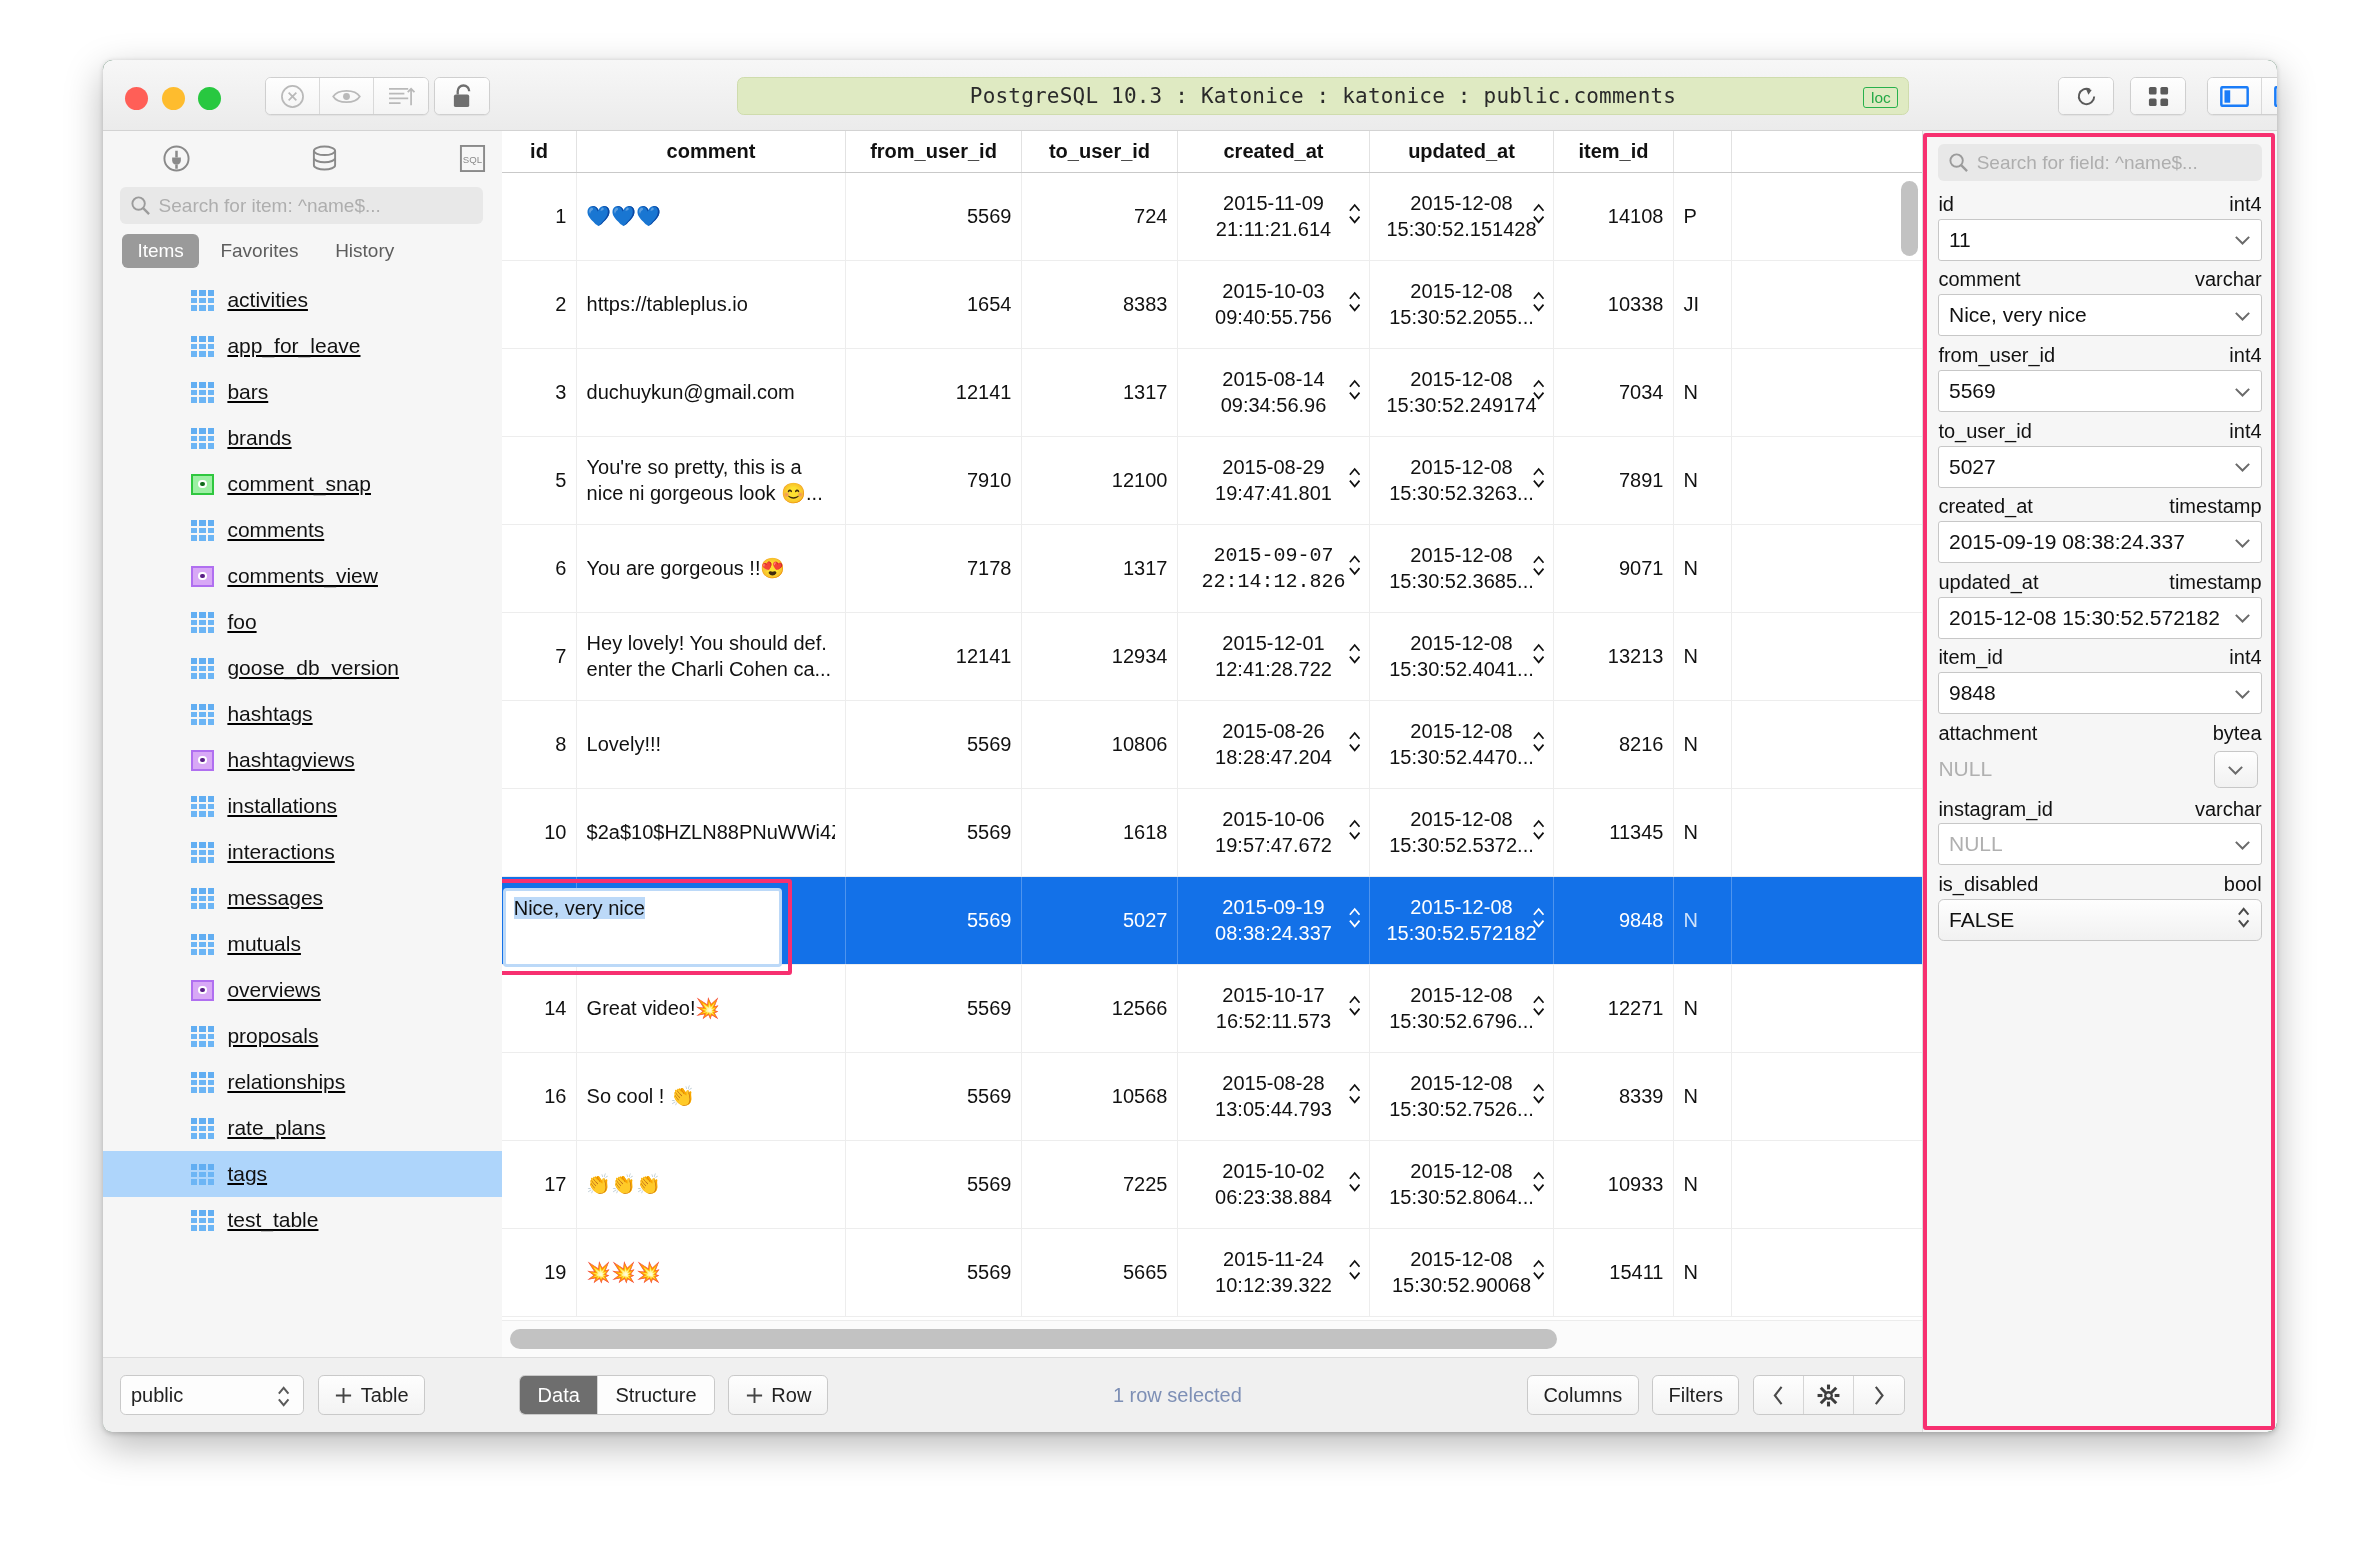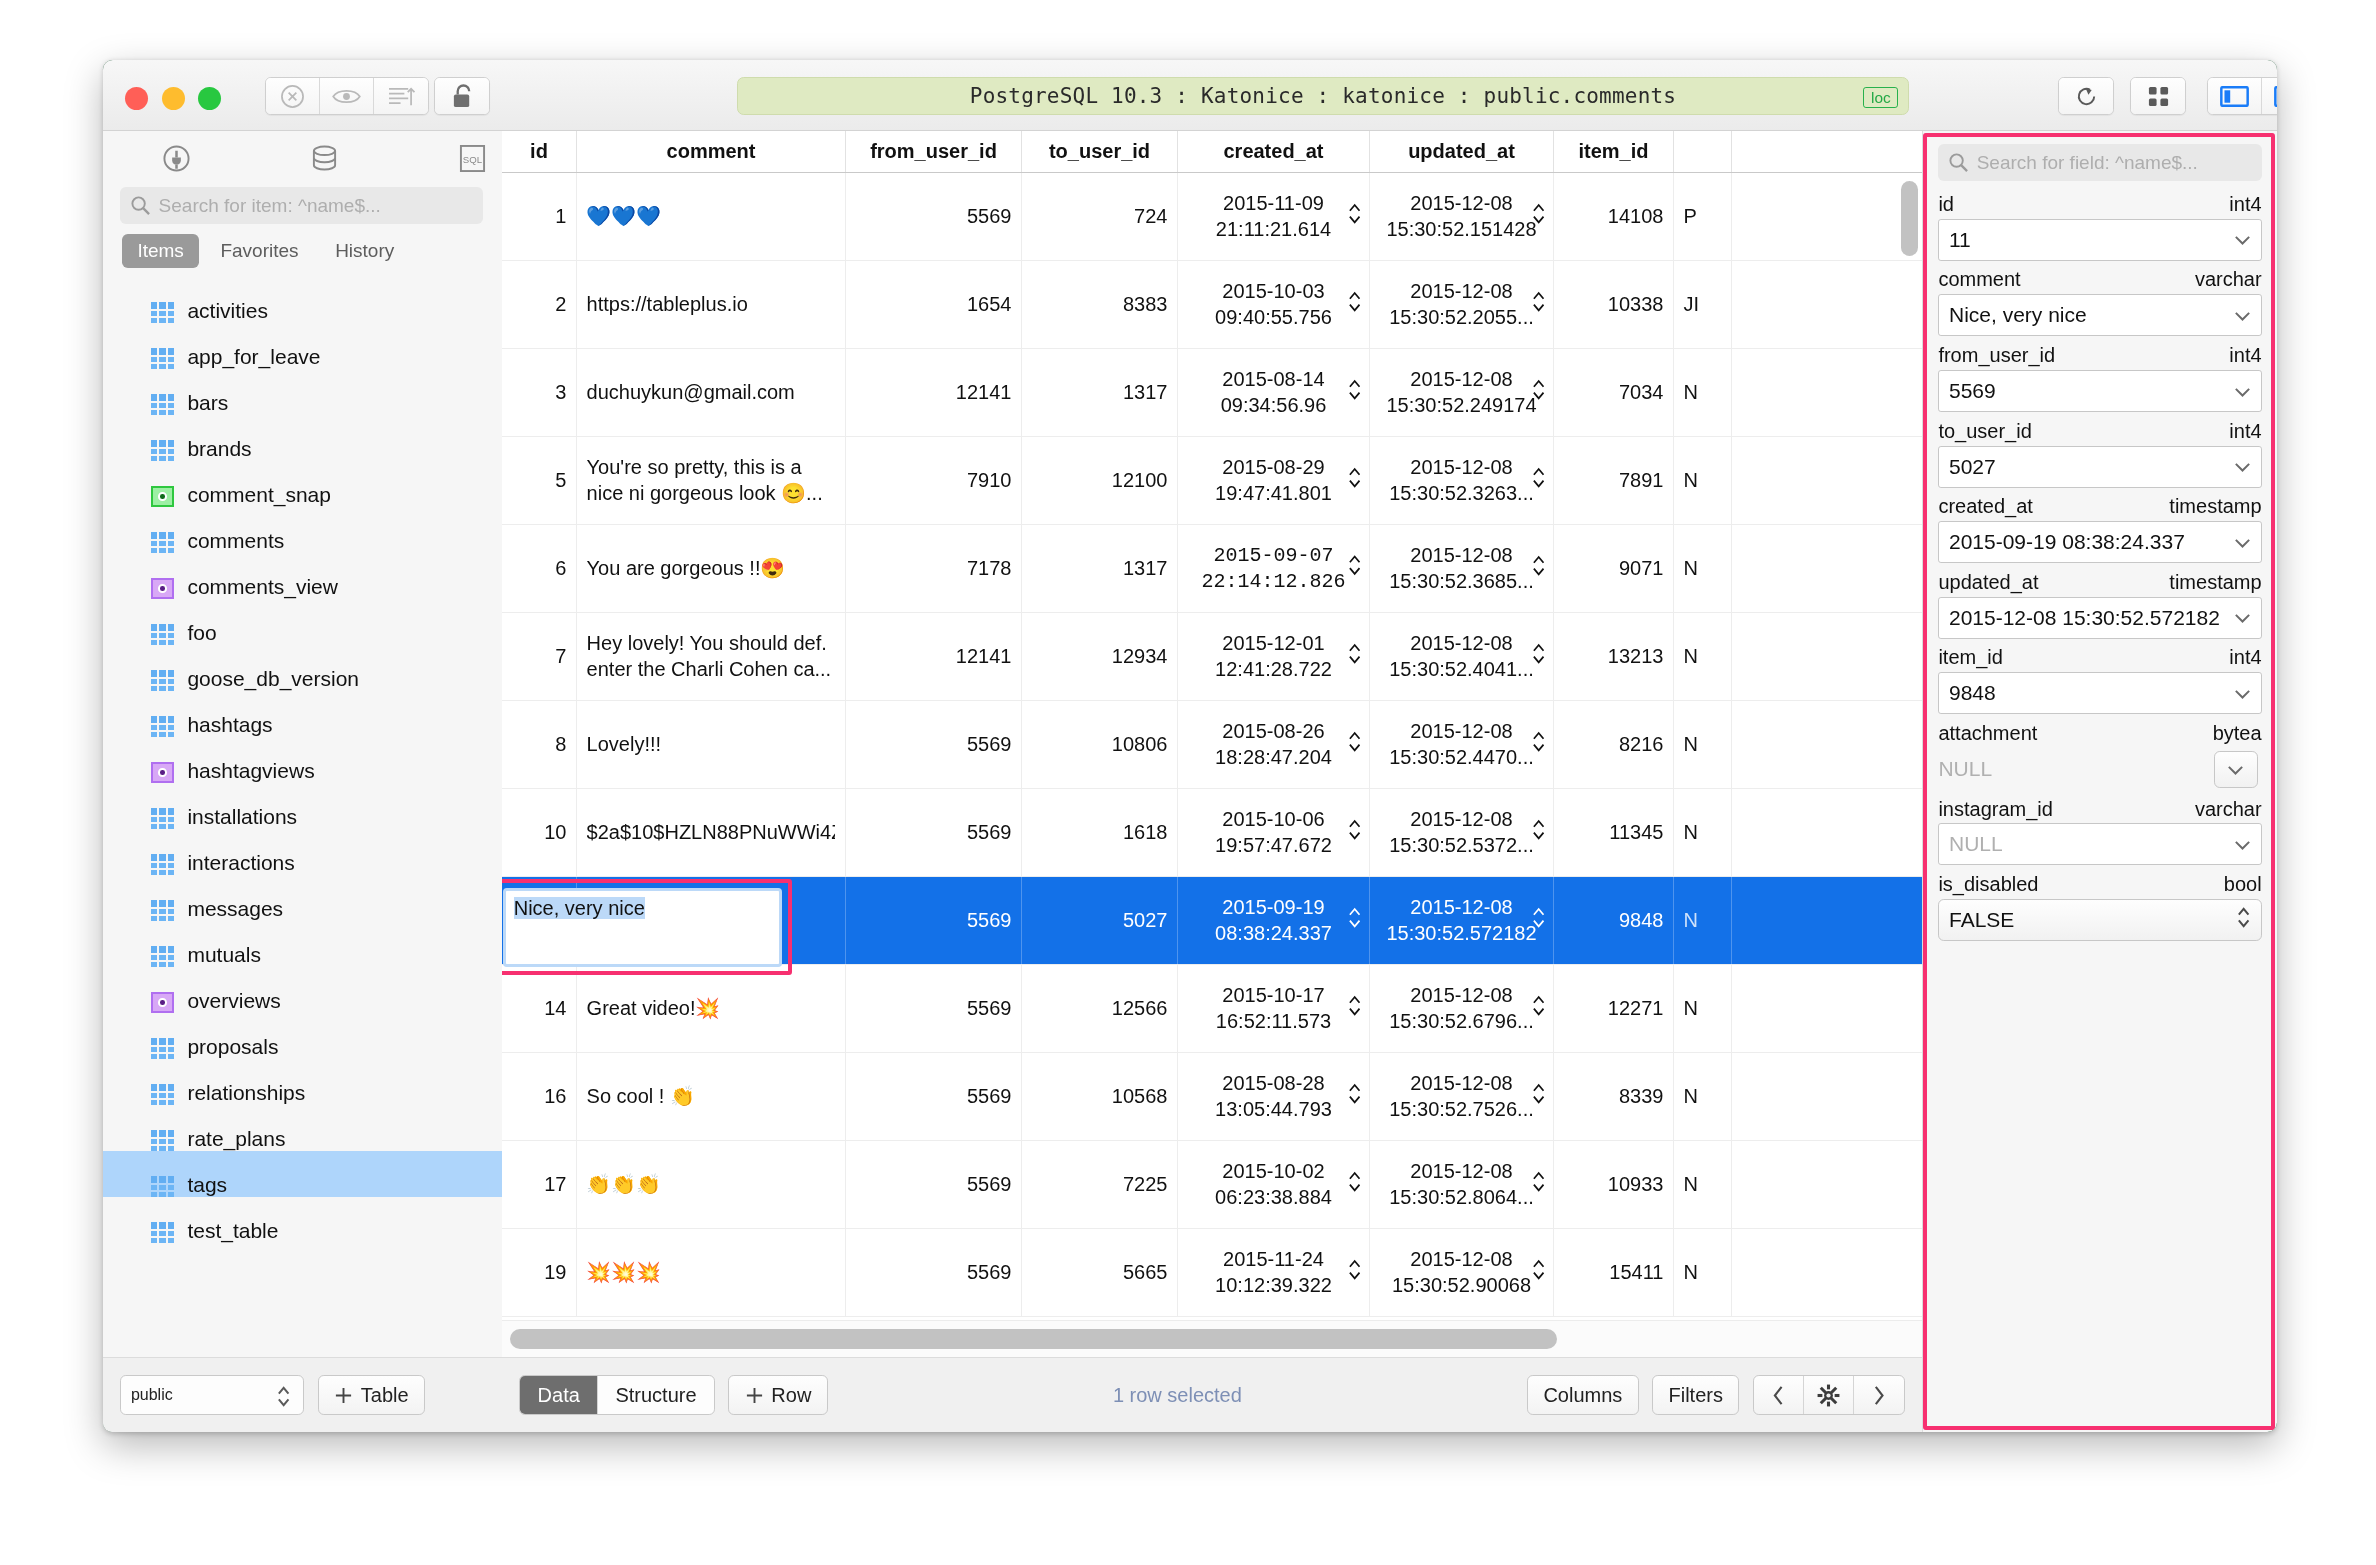--- a/index.html
+++ b/index.html
@@ -67,38 +67,38 @@
     position:absolute;left:17.3px;top:56px;width:363px;height:37px;
     background:#e8e8e8;border-radius:5.8px;display:flex;align-items:center;padding:0 9.6px;
   }
   #sb-search .ph{font-size:19px;color:#aeaeae;margin-left:7.7px;}
 
   #sb-tabs{position:absolute;left:19px;top:103px;display:flex;gap:5.8px;}
   .sbtab{padding:5.8px 15.4px;border-radius:5.8px;font-size:19px;color:#5d5d5d;}
   .sbtab.active{background:#9a9a9a;color:#fff;}
 
   #sb-list{position:absolute;left:0;top:146px;right:0;bottom:75px;overflow:hidden;}
-  .sb-item{height:46px;display:flex;align-items:flex-end;padding-left:48px;}
+  .sb-item{height:46px;display:flex;align-items:center;padding-left:88px;text-decoration:underline;}
   .sb-item.sel{background:#aed5fb;}
   .sb-item .lbl{font-size:21px;color:#111;margin-left:13.4px;}
 
   .ic-table{width:23px;height:21px;flex:0 0 23px;display:grid;
     grid-template-columns:repeat(3,1fr);grid-template-rows:6.7px 1fr 1fr;gap:1.9px;}
   .ic-table i{background:#6cb5f5;display:block;}
   .ic-table i:nth-child(-n+3){background:#62aef2;}
   .ic-eye{width:23px;height:21px;flex:0 0 23px;border:2.4px solid #b06ff0;
     display:flex;align-items:center;justify-content:center;background:#d8a8f6;}
   .ic-eye.green{border-color:#2fc73f;background:#9df0a4;}
   .ic-eye b{width:8.6px;height:8.6px;border-radius:50%;border:2.4px solid #fff;background:#5a1e86;display:block;}
   .ic-eye.green b{border-color:#fff;background:#106b1b;}
 
   #sb-bottom{position:absolute;left:0;bottom:0;width:100%;height:75px;
     background:#f0f0f0;border-top:1px solid #dcdcdc;display:flex;align-items:center;padding-left:17.3px;gap:13.4px;}
   #schema-select{width:184px;height:40px;background:#fdfdfd;border:1px solid #c9c9c9;border-radius:5.8px;
-    display:flex;align-items:center;padding:0 9.6px;font-size:16px;color:#222;position:relative;}
+    display:flex;align-items:center;padding:0 9.6px;font-size:20px;color:#222;position:relative;}
   #schema-select .updown{position:absolute;right:11.5px;top:7.7px;}
   .pill-btn{height:40px;padding:0 15.4px;background:linear-gradient(#fefefe,#f3f3f3);
     border:1px solid #c9c9c9;border-radius:5.8px;display:flex;align-items:center;gap:7.7px;
     font-size:20px;color:#222;}
 
   
   #grid{position:absolute;left:399px;top:71px;right:355px;bottom:75px;background:#fff;overflow:hidden;}
   #ghead{position:absolute;left:0;top:0;right:0;height:42px;background:#fff;border-bottom:1px solid #c9c9c9;display:flex;}
   #ghead .th{border-right:1px solid #e2e2e2;display:flex;align-items:center;justify-content:center;
     font-size:20px;font-weight:bold;color:#111;}

